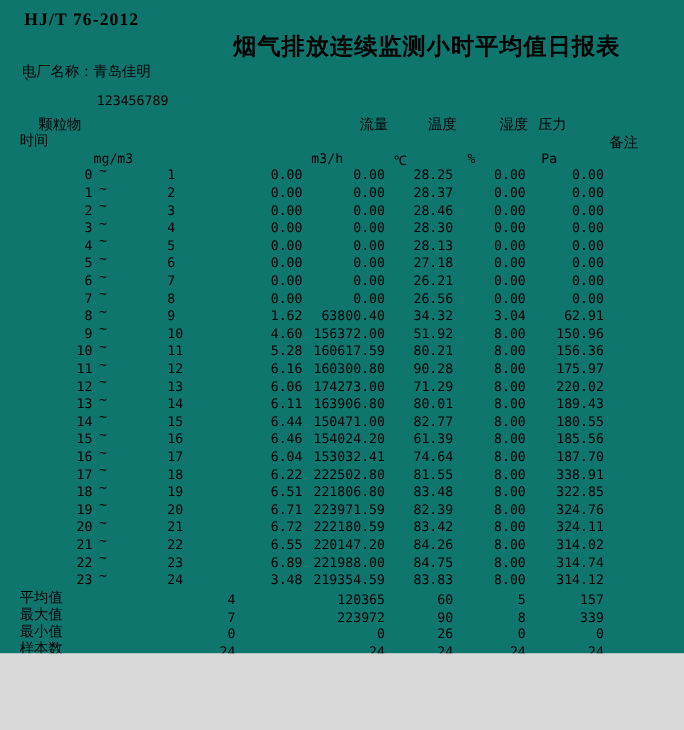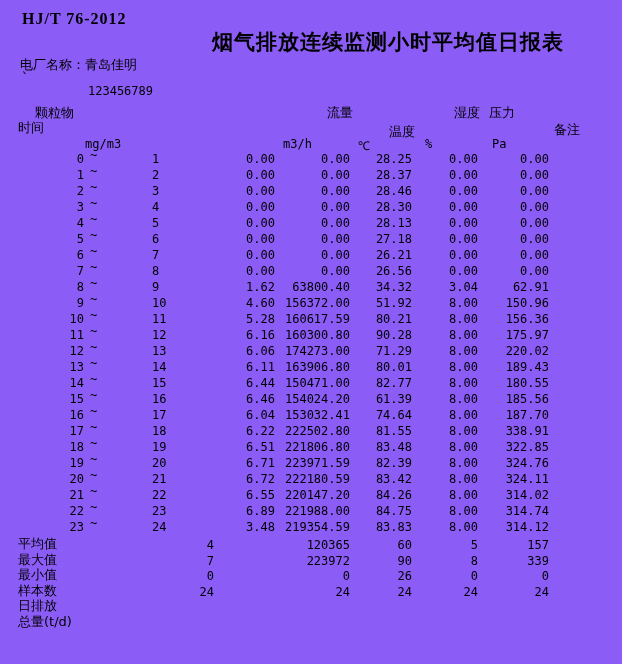--- a/index.html
+++ b/index.html
@@ -1,20 +1,20 @@
 <!DOCTYPE html>
 <html><head>
 <meta charset="utf-8">
 <style>
   html, body { margin: 0; padding: 0; background: #d9d9d9; }
   .page {
     position: relative;
     width: 622px;
-    height: 664px;
-    background: #8b5cf6;
+    height: 594px;
+    background: #0f766e;
     color: #000000;
     font-family: "DejaVu Sans", sans-serif;
     overflow: hidden;
   }
   .abs { position: absolute; white-space: pre; }
 
   .standard {
     left: 22px; top: 10px;
     font-family: "Liberation Serif", serif;
     font-weight: bold;
@@ -28,21 +28,21 @@
     letter-spacing: 1px;
   }
   .plant { left: 20px; top: 56px; font-size: 13px; }
   .tick  { left: 21px; top: 70px; font-size: 13px; font-family: "DejaVu Sans Mono", monospace; }
   .code  { left: 88px; top: 84px; font-size: 12px; font-family: "DejaVu Sans Mono", monospace; }
   .date  { left: 399px; top: 66px; font-size: 13.5px; font-weight: bold; }
 
   .hdr { font-size: 13px; }
   .h-pm    { left: 35px;  top: 104px; }
   .h-flow  { left: 327px; top: 104px; }
-  .h-temp  { left: 389px; top: 104px; margin-top: 19px; }
+  .h-temp  { left: 389px; top: 104px; }
   .h-hum   { left: 422px; top: 104px; margin-left: 32px; }
   .h-press { left: 489px; top: 104px; }
   .h-time  { left: 18px;  top: 119px; }
   .h-remark{ left: 554px; top: 121px; }
 
   .unit { font-size: 12px; top: 137px; font-family: "DejaVu Sans Mono", monospace; }
   .u-pm   { left: 85px; }
   .u-flow { left: 283px; text-align: right; }
   .u-temp { left: 358px; }
   .u-hum  { left: 425px; }

